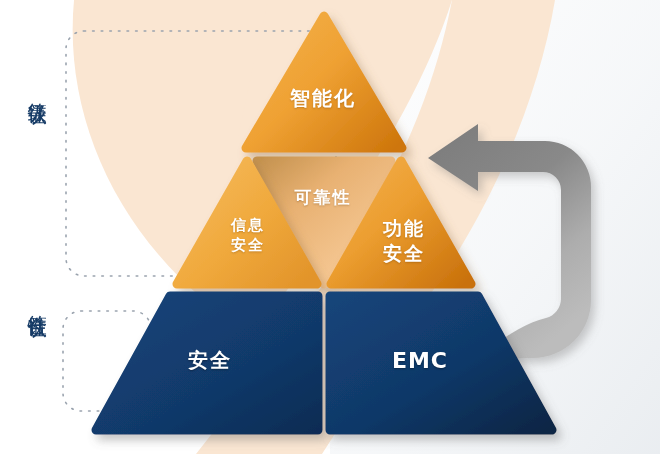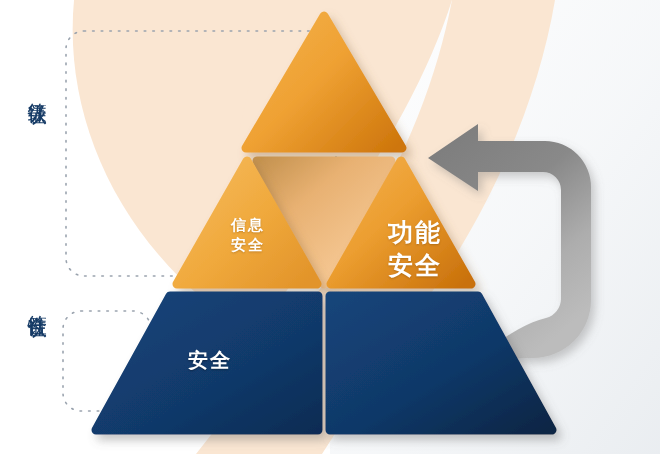--- a/index.html
+++ b/index.html
@@ -52,21 +52,21 @@
     line-height: 1.32;
     letter-spacing: 2px;
     white-space: pre-line;
     text-shadow: 0 1px 2px rgba(90,50,0,0.30);
     user-select: none;
     pointer-events: none;
   }
   #txt-top     { left: 258px; top: 85px;  width: 130px; font-size: 20px; }
   #txt-center  { left: 262px; top: 186px; width: 122px; font-size: 17px; }
   #txt-left    { left: 196px; top: 216px; width: 104px; font-size: 15px; }
-  #txt-right   { left: 363px; top: 216px; width: 104px; font-size: 25px; }
+  #txt-right   { left: 352px; top: 216px; width: 104px; font-size: 19px; }
   #txt-bl      { left: 150px; top: 347px; width: 120px; font-size: 20px;
                  text-shadow: 0 1px 2px rgba(0,0,0,0.35); }
   #txt-br      { left: 360px; top: 346px; width: 120px; font-size: 22px;
                  letter-spacing: 1px;
                  text-shadow: 0 1px 2px rgba(0,0,0,0.35); }
 </style>
 </head>
 <body>
 
 <div id="stage">
@@ -175,22 +175,25 @@
 
     <path filter="url(#fShape)" fill="url(#gLeft)" stroke="url(#gLeft)" stroke-width="9" stroke-linejoin="round" d="M 247 161 L 317 284 L 177 284 Z"></path>
 
     <path filter="url(#fShape)" fill="url(#gRight)" stroke="url(#gRight)" stroke-width="9" stroke-linejoin="round" d="M 401 161 L 471 284 L 331 284 Z"></path>
 
     <path filter="url(#fShapeNavy)" fill="url(#gNavyL)" stroke="url(#gNavyL)" stroke-width="9" stroke-linejoin="round" d="M 170 296 L 318 296 L 318 430 L 96 430 Z"></path>
 
     <path filter="url(#fShapeNavy)" fill="url(#gNavyR)" stroke="url(#gNavyR)" stroke-width="9" stroke-linejoin="round" d="M 330 296 L 478 296 L 552 430 L 330 430 Z"></path>
   </svg>
 
+  <div class="shape-text" id="txt-top">智能化</div>
+  <div class="shape-text" id="txt-center">可靠性</div>
   <div class="shape-text" id="txt-left">信息
 安全</div>
   <div class="shape-text" id="txt-right">功能
 安全</div>
   <div class="shape-text" id="txt-bl">安全</div>
+  <div class="shape-text" id="txt-br">EMC</div>
 
   <div class="label-vert" id="label-grade">等级认证</div>
   <div class="label-vert" id="label-compliance">符合性认证</div>
 
 </div>
 
 </body></html>

